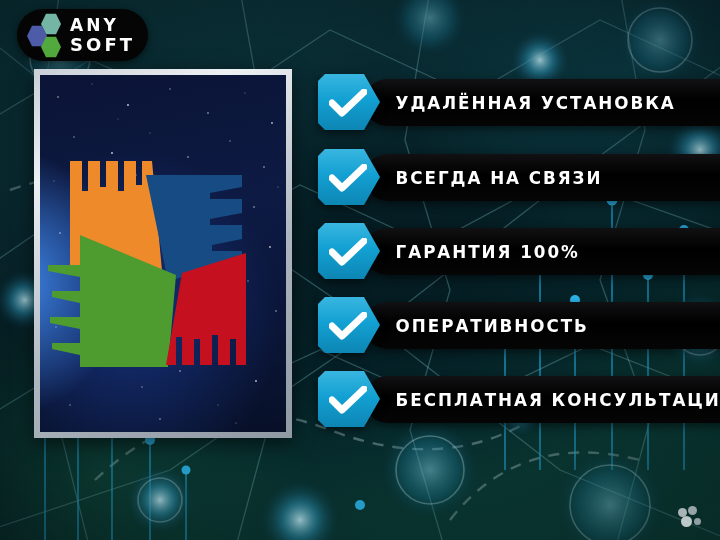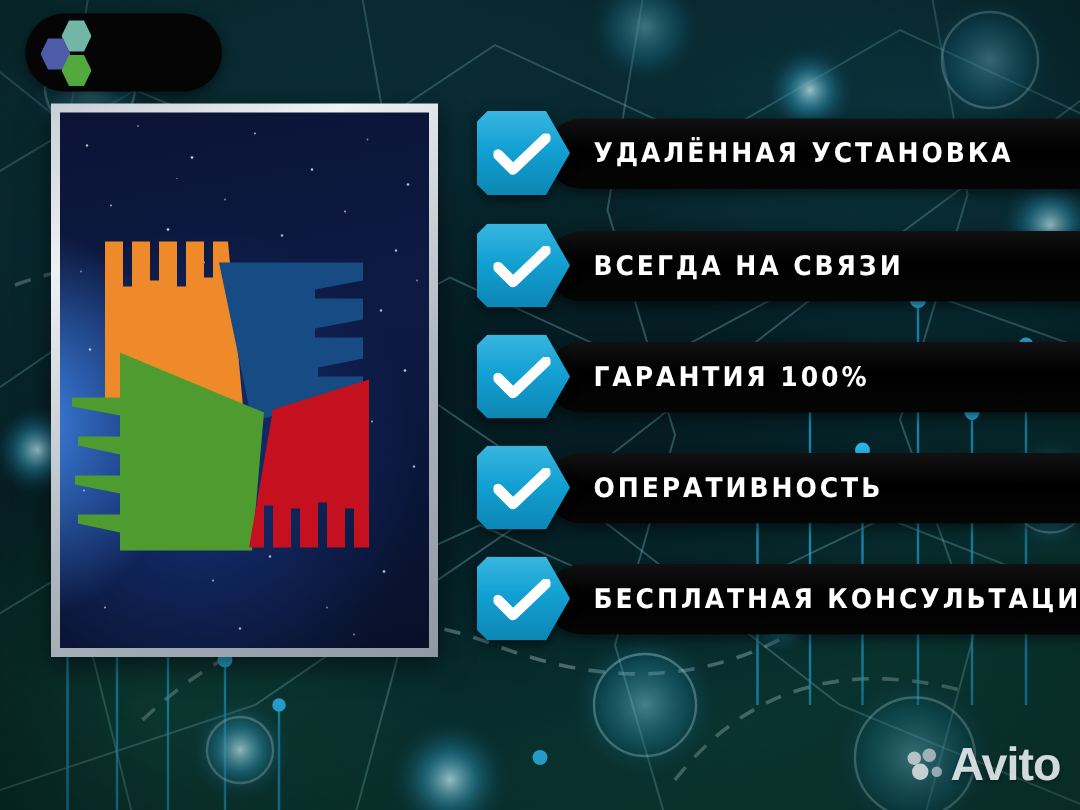--- a/index.html
+++ b/index.html
@@ -167,20 +167,24 @@
         <circle cx="700" cy="330" r="25"></circle>
     </g>
   </svg>
   <div class="bg-vign"></div>
 
   <div class="logo">
     <div class="hexwrap">
       <div class="hex a"></div>
       <div class="hex b"></div>
       <div class="hex c"></div>
+    </div>
+    <div class="logotext">
+      <div class="l1">ANY</div>
+      <div class="l2">SOFT</div>
     </div>
   </div>
 
   <div class="card">
     <div class="card-inner">
       <svg class="stars" viewBox="0 0 246 357">
         <g fill="#ffffff">
           <circle cx="18" cy="22" r=".8" opacity=".7"></circle>
             <circle cx="52" cy="9" r=".6" opacity=".5"></circle>
           <circle cx="88" cy="30" r=".9" opacity=".8"></circle>
@@ -311,16 +315,15 @@
     </div>
   </div>
 
   <div class="avito">
     <div class="dots">
       <i></i>
         <i></i>
         <i></i>
         <i></i>
     </div>
-    <div class="word">Avito</div>
   </div>
 
 </div>
 
 </body></html>

